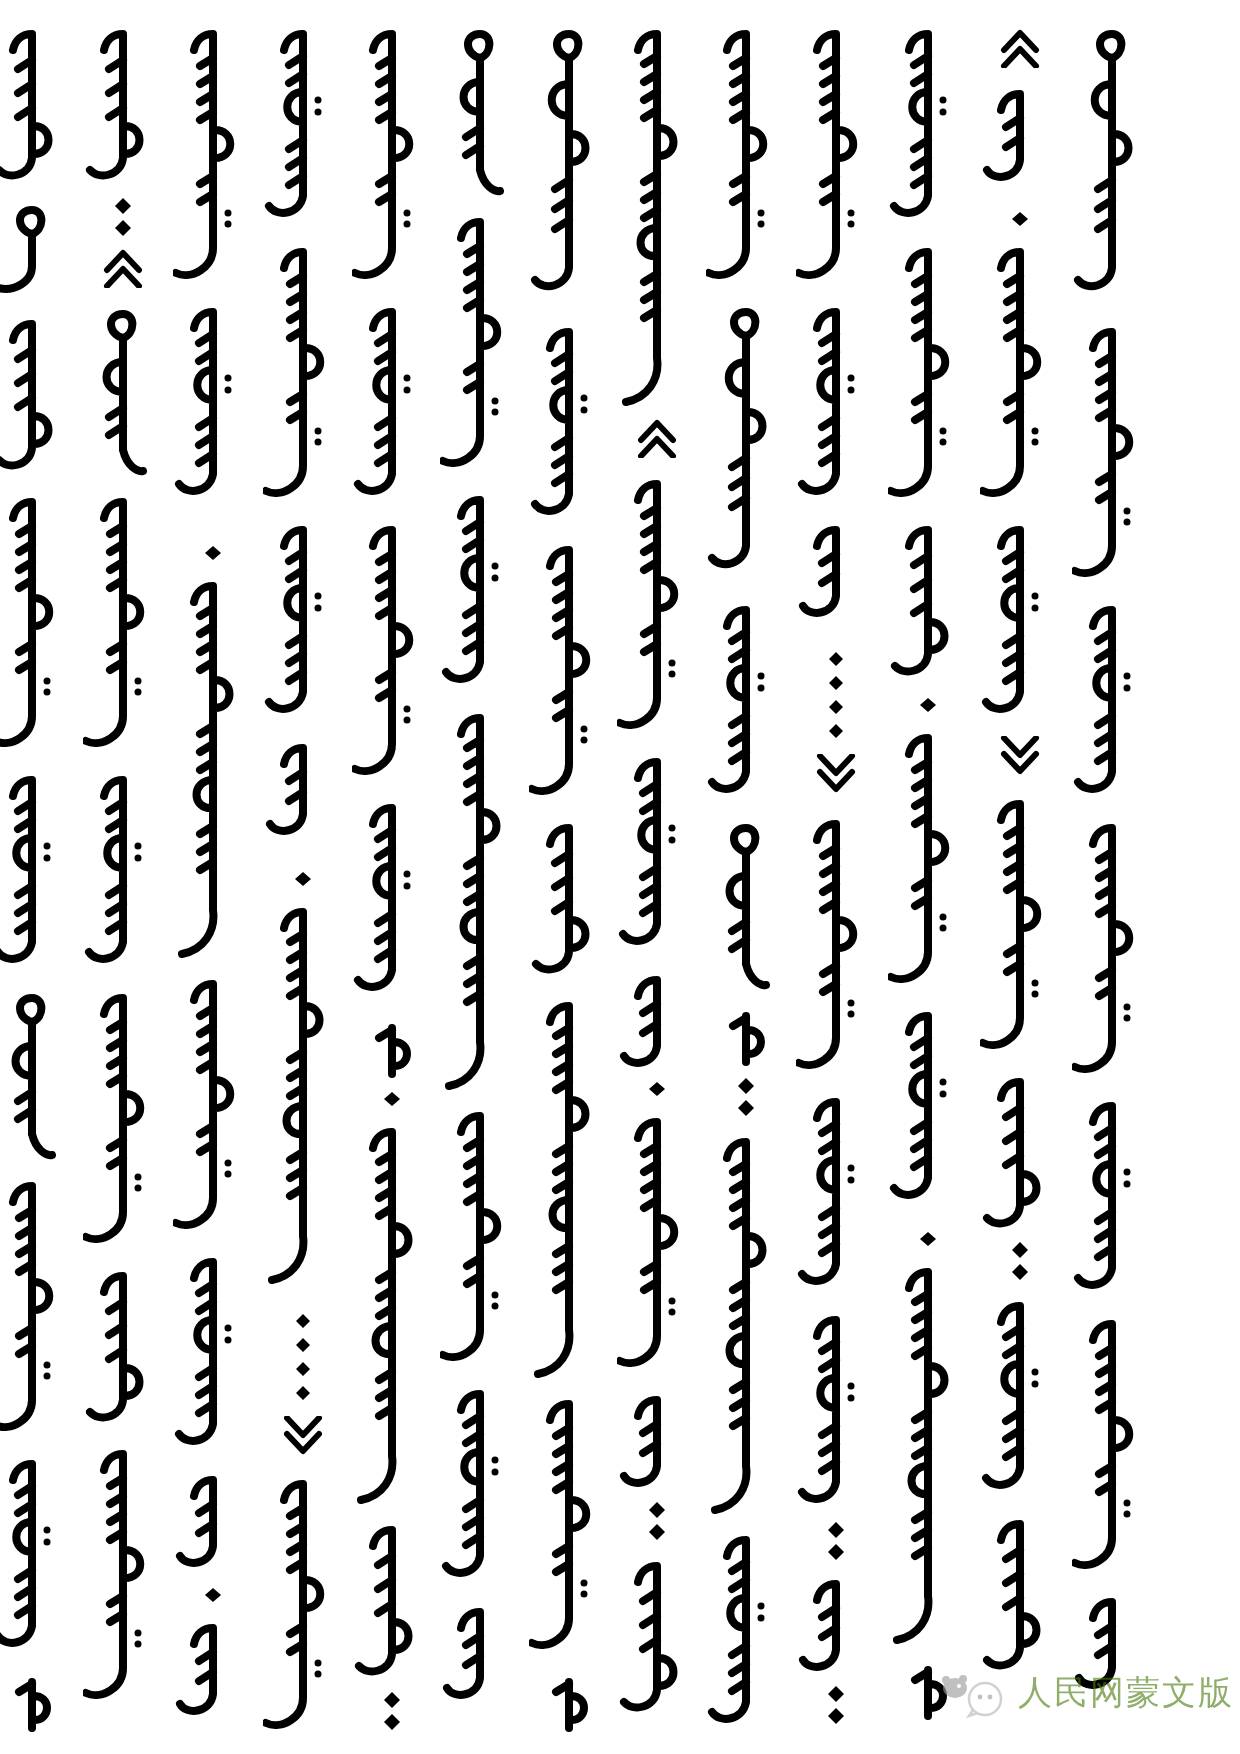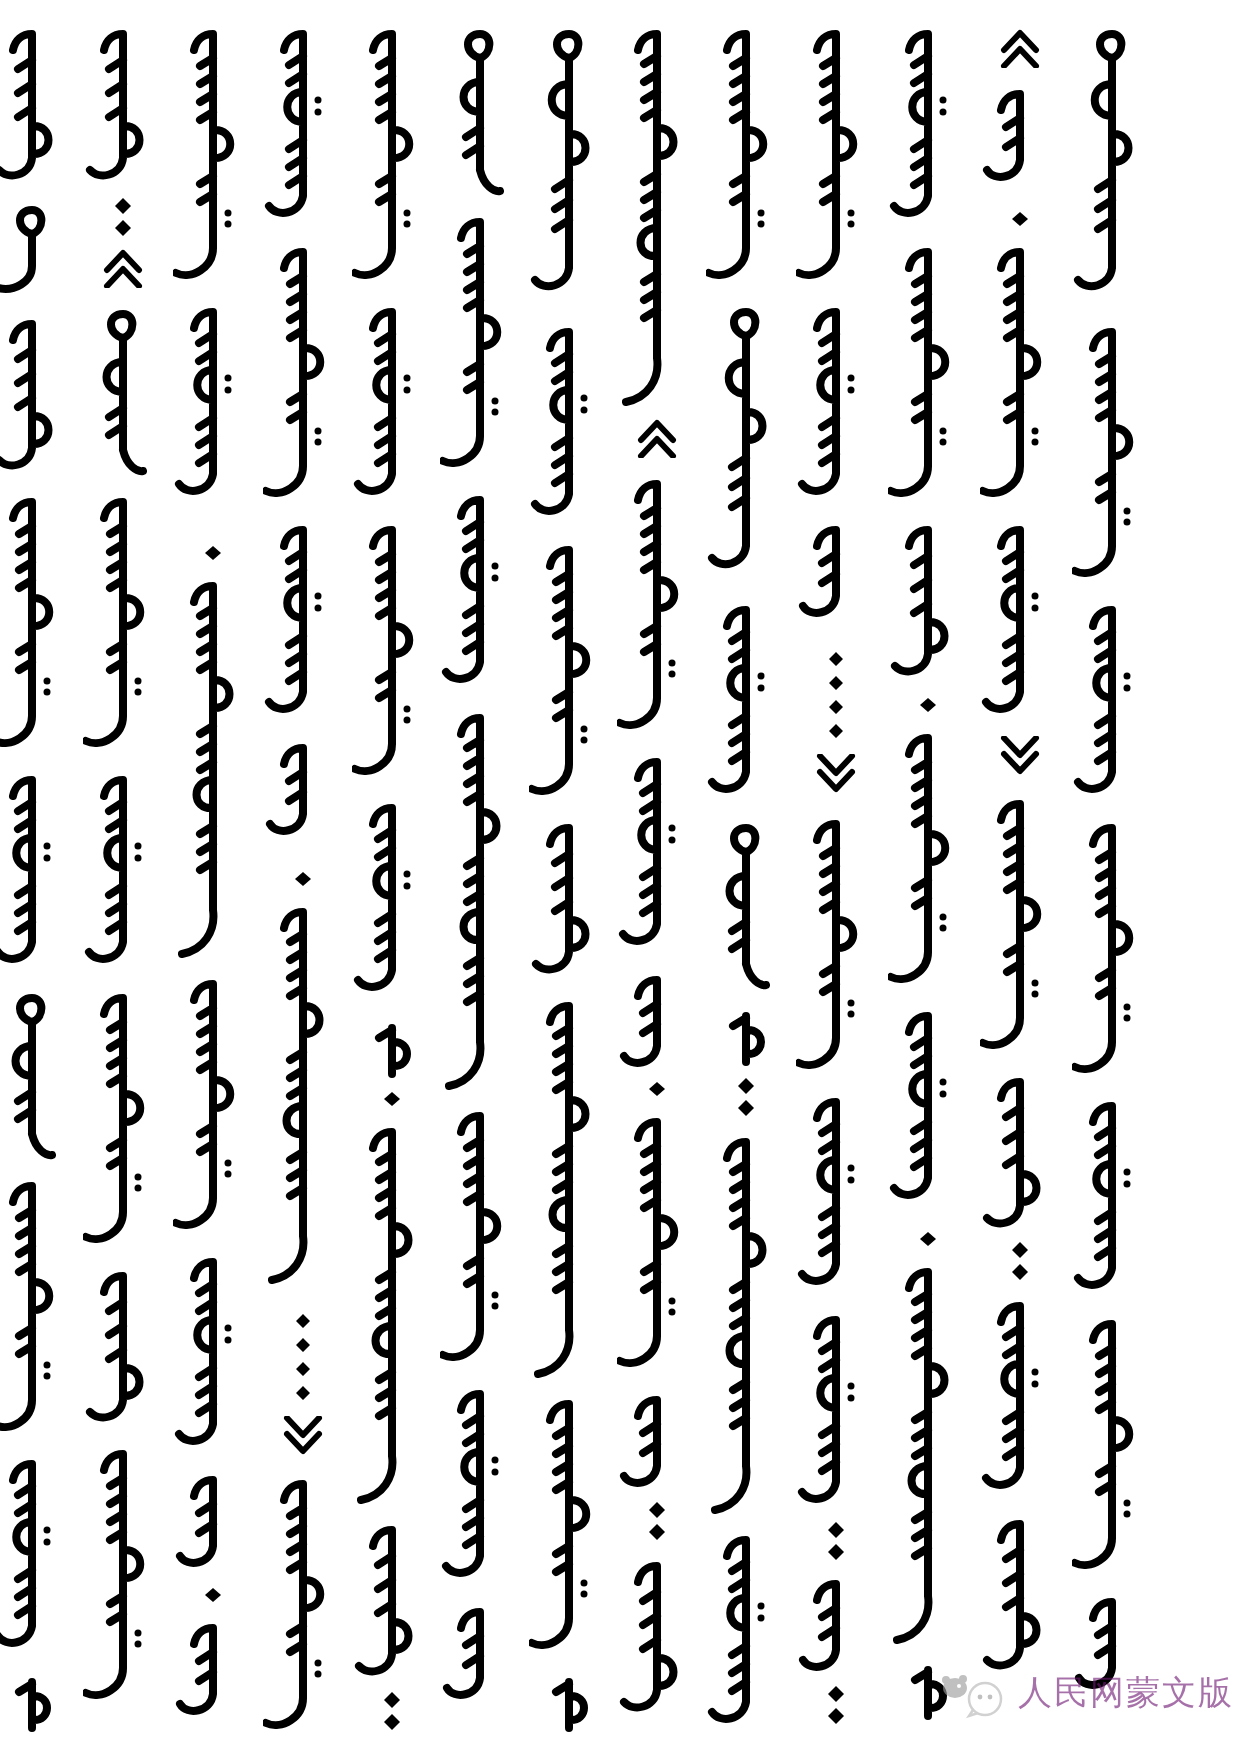--- a/index.html
+++ b/index.html
@@ -7,21 +7,21 @@
         font-family:"Liberation Sans",sans-serif;}
   .col{position:absolute;top:28px;width:64px;display:flex;flex-direction:column;}
   svg{overflow:visible;}
   .tok{display:block;}
   .s{stroke:#000;stroke-width:8;fill:none;stroke-linecap:round;stroke-linejoin:round;}
   .thin{stroke-width:6;}
   .f{fill:#000;stroke:none;}
   #glyph-defs{position:absolute;width:0;height:0;}
   #watermark{position:absolute;left:938px;top:1666px;display:flex;align-items:center;gap:6px;
              opacity:.62;}
-  #watermark-text{color:#701a75;font-size:34px;letter-spacing:2px;white-space:nowrap;}
+  #watermark-text{color:#4d7c0f;font-size:34px;letter-spacing:2px;white-space:nowrap;}
   .wm-s{stroke:#b5b5b5;stroke-width:2.5;fill:none;}
   .wm-f{fill:#9a9a9a;stroke:none;}
 </style>
 </head>
 <body>
 
 <div id="page">
 
   <svg id="glyph-defs" xmlns="http://www.w3.org/2000/svg">
     <symbol id="g-w1" viewBox="0 0 64 90">

